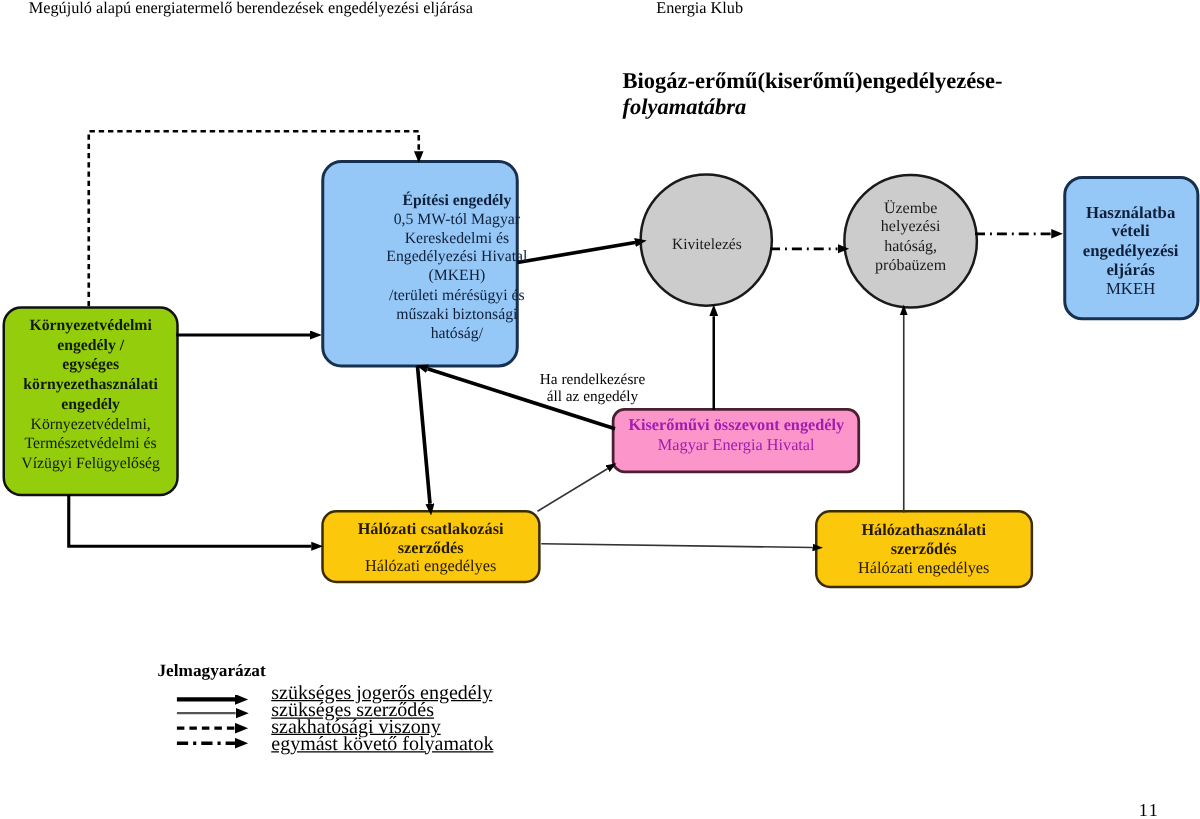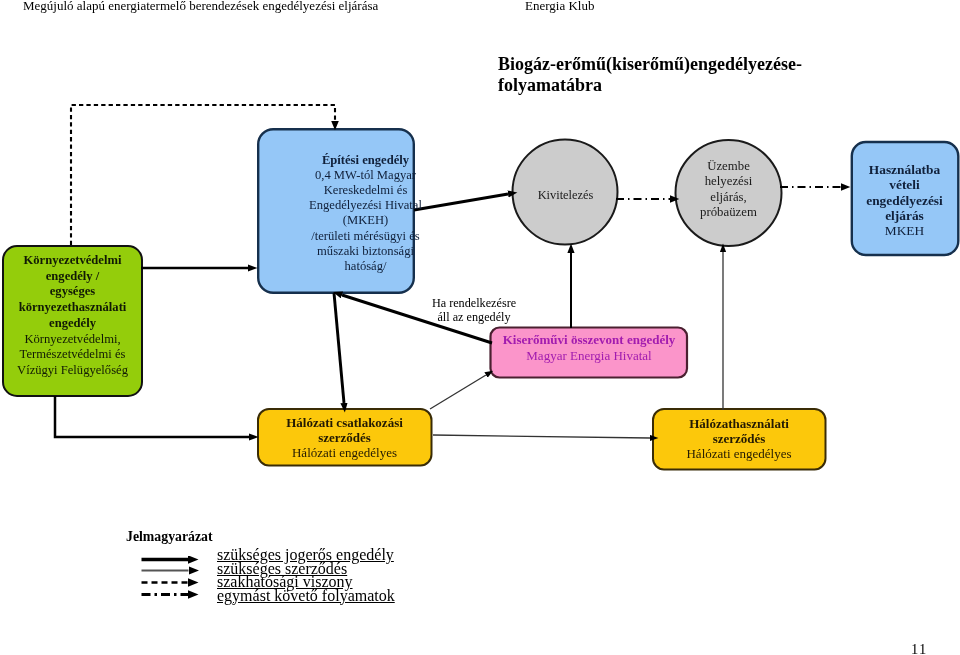--- a/index.html
+++ b/index.html
@@ -5,21 +5,21 @@
   html,body{margin:0;padding:0;}
   body{width:960px;height:655px;background:#fff;overflow:hidden;
        font-family:"Liberation Serif",serif;color:#000;}
   #page{position:relative;width:960px;height:655px;}
   .hdr{position:absolute;font-family:"Liberation Serif",serif;font-weight:bold;}
   #hdr-left{left:23px;top:-2px;font-size:13.0px;font-weight:normal;}
   #hdr-right{left:525px;top:-2px;font-size:13.0px;font-weight:normal;}
   #title{position:absolute;left:498px;top:54px;width:378px;font-size:18px;
          font-weight:bold;line-height:21px;}
   #title .l1{display:flex;justify-content:flex-start;}
-  #title .l2{display:block;}
+  #title .l2{display:block;font-style:italic;}
   svg{position:absolute;left:0;top:0;}
   .boxtxt{position:absolute;text-align:center;line-height:15px;}
   .boxtxt .b{font-weight:bold;display:block;}
   .boxtxt .p{font-weight:normal;display:block;}
   #t-green{left:2px;top:253px;width:141px;font-size:12.6px;line-height:15.7px;color:#111a05;}
   #t-blue1{left:257px;top:152.5px;width:157px;font-size:12.6px;line-height:15.2px;color:#10203a;margin-left:30px;}
   #t-circ1{left:513px;top:188px;width:105px;font-size:12.4px;line-height:15px;color:#1b1b1b;}
   #t-circ2{left:676px;top:158.5px;width:105px;font-size:12.8px;line-height:15.6px;color:#1b1b1b;}
   #t-blue2{left:851px;top:162px;width:107px;font-size:13.4px;line-height:15.3px;color:#10203a;}
   #t-pink{left:491px;top:332px;width:196px;font-size:13.0px;line-height:16px;color:#a21caf;}
@@ -104,35 +104,35 @@
       <span class="b">engedély /</span>
       <span class="b">egységes</span>
       <span class="b">környezethasználati</span>
       <span class="b">engedély</span>
       <span class="p">Környezetvédelmi,</span>
       <span class="p">Természetvédelmi és</span>
       <span class="p">Vízügyi Felügyelőség</span>
     </div>
   <div class="boxtxt" id="t-blue1">
       <span class="b">Építési engedély</span>
-      <span class="p">0,4 MW-tól Magyar</span>
+      <span class="p">0,5 MW-tól Magyar</span>
       <span class="p">Kereskedelmi és</span>
       <span class="p">Engedélyezési Hivatal</span>
       <span class="p">(MKEH)</span>
       <span class="p">/területi mérésügyi és</span>
       <span class="p">műszaki biztonsági</span>
       <span class="p">hatóság/</span>
     </div>
   <div class="boxtxt" id="t-circ1">
       <span class="p">Kivitelezés</span>
     </div>
   <div class="boxtxt" id="t-circ2">
       <span class="p">Üzembe</span>
       <span class="p">helyezési</span>
-      <span class="p">eljárás,</span>
+      <span class="p">hatóság,</span>
       <span class="p">próbaüzem</span>
     </div>
   <div class="boxtxt" id="t-blue2">
       <span class="b">Használatba</span>
       <span class="b">vételi</span>
       <span class="b">engedélyezési</span>
       <span class="b">eljárás</span>
       <span class="p">MKEH</span>
     </div>
   <div class="boxtxt" id="t-pink">

